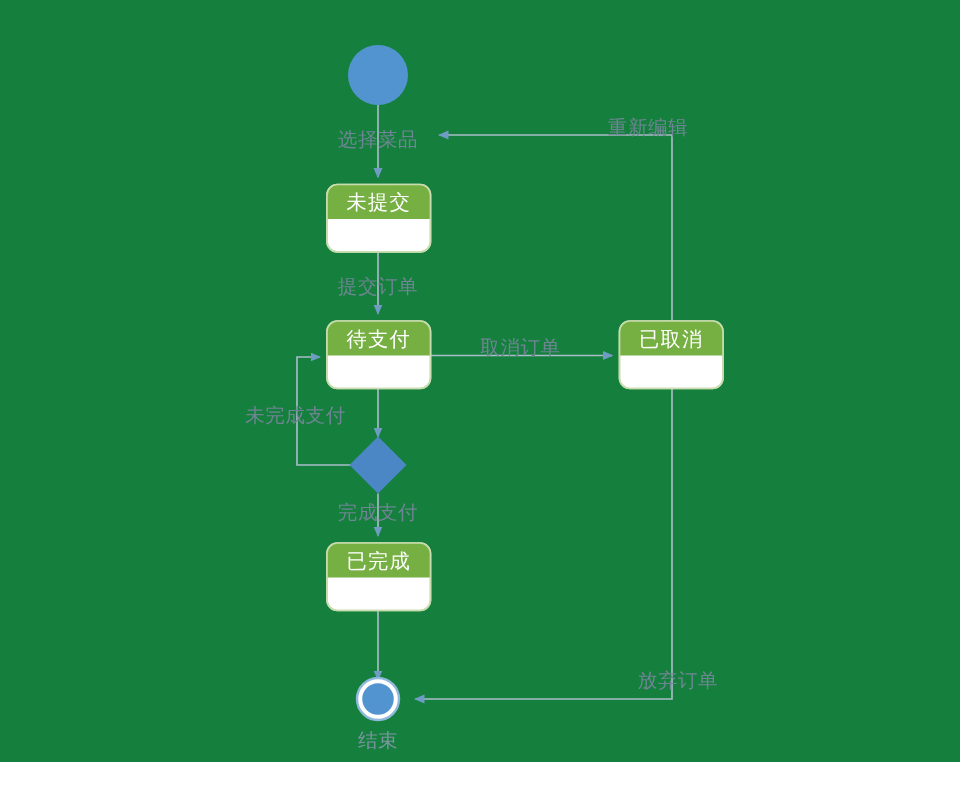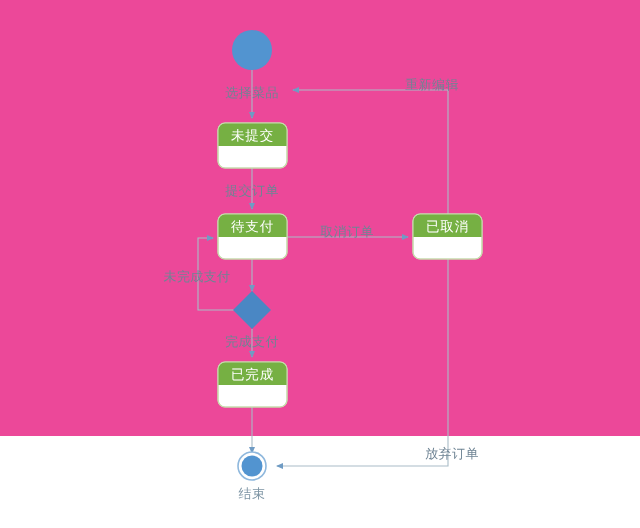--- a/index.html
+++ b/index.html
@@ -9,22 +9,22 @@
   }
   body {
     width: 640px;
     height: 528px;
     font-family: "Liberation Sans", "DejaVu Sans", sans-serif;
     overflow: hidden;
   }
   #diagram-root {
     position: relative;
     width: 640px;
-    height: 436px;
-    background: #ec4899;
+    height: 508px;
+    background: #15803d;
   }
   #diagram-svg {
     position: absolute;
     top: 0;
     left: 0;
     width: 640px;
     height: 528px;
   }
   .edge-label {
     font-size: 13px;

